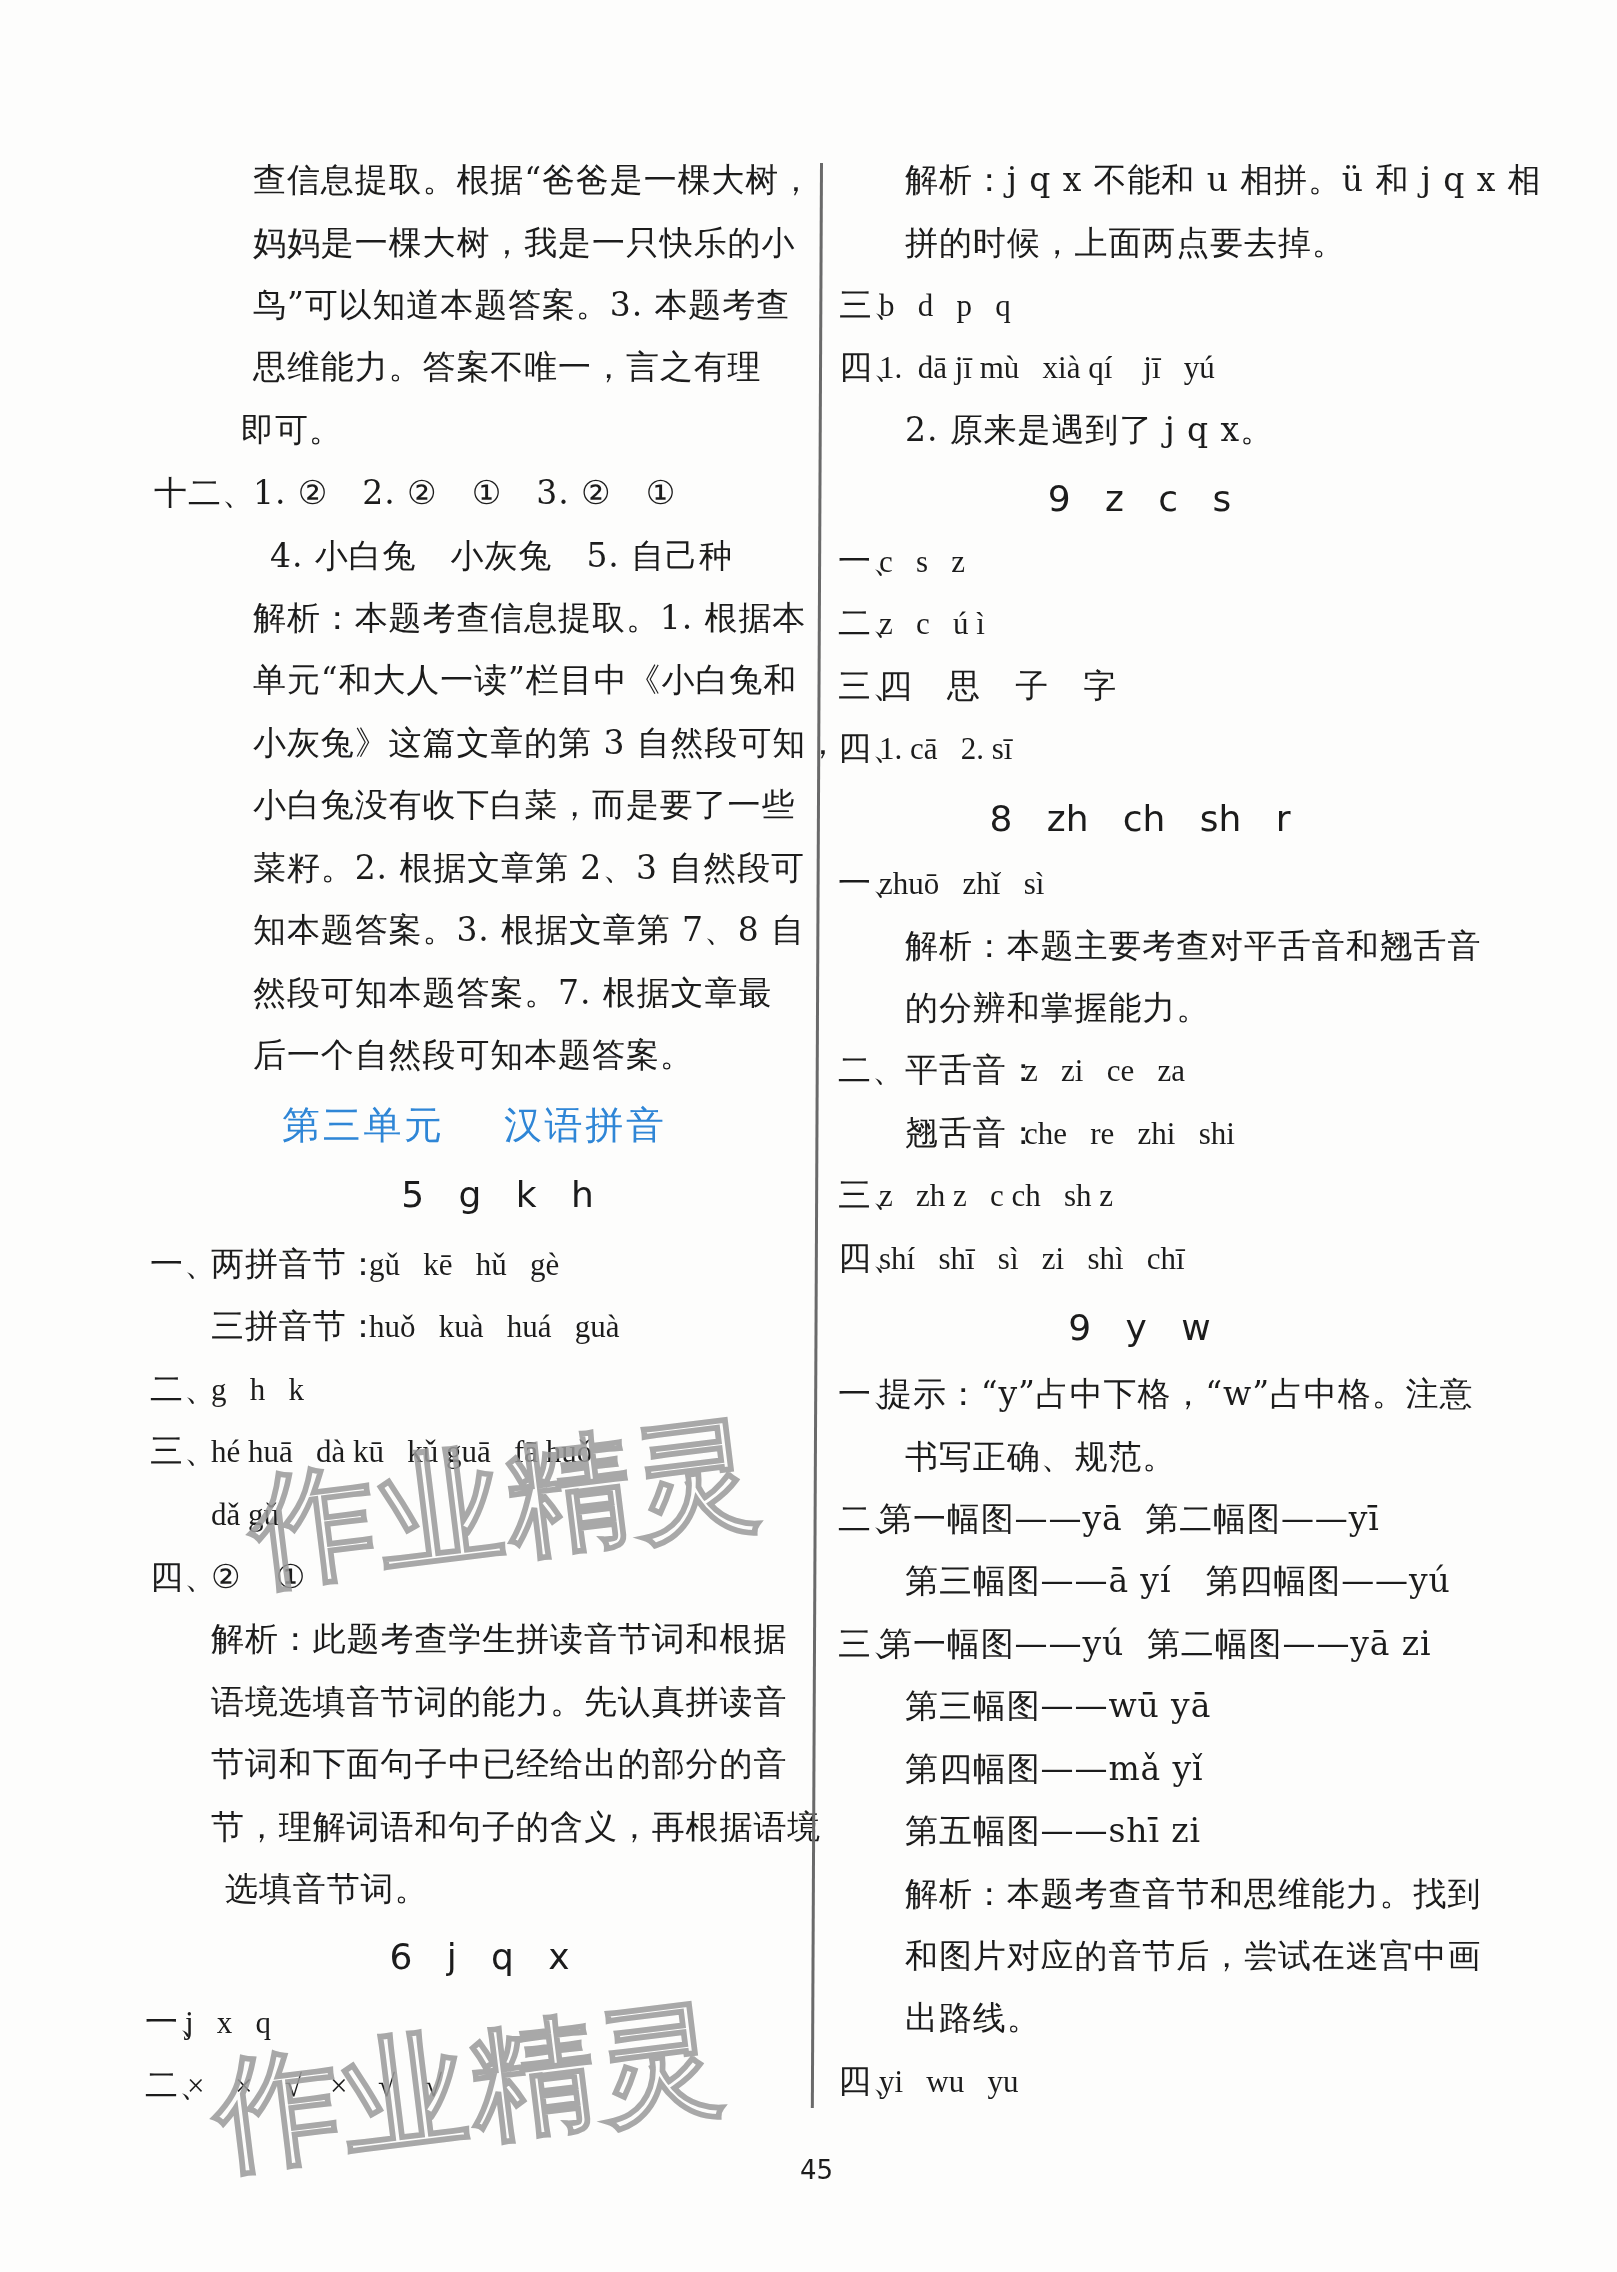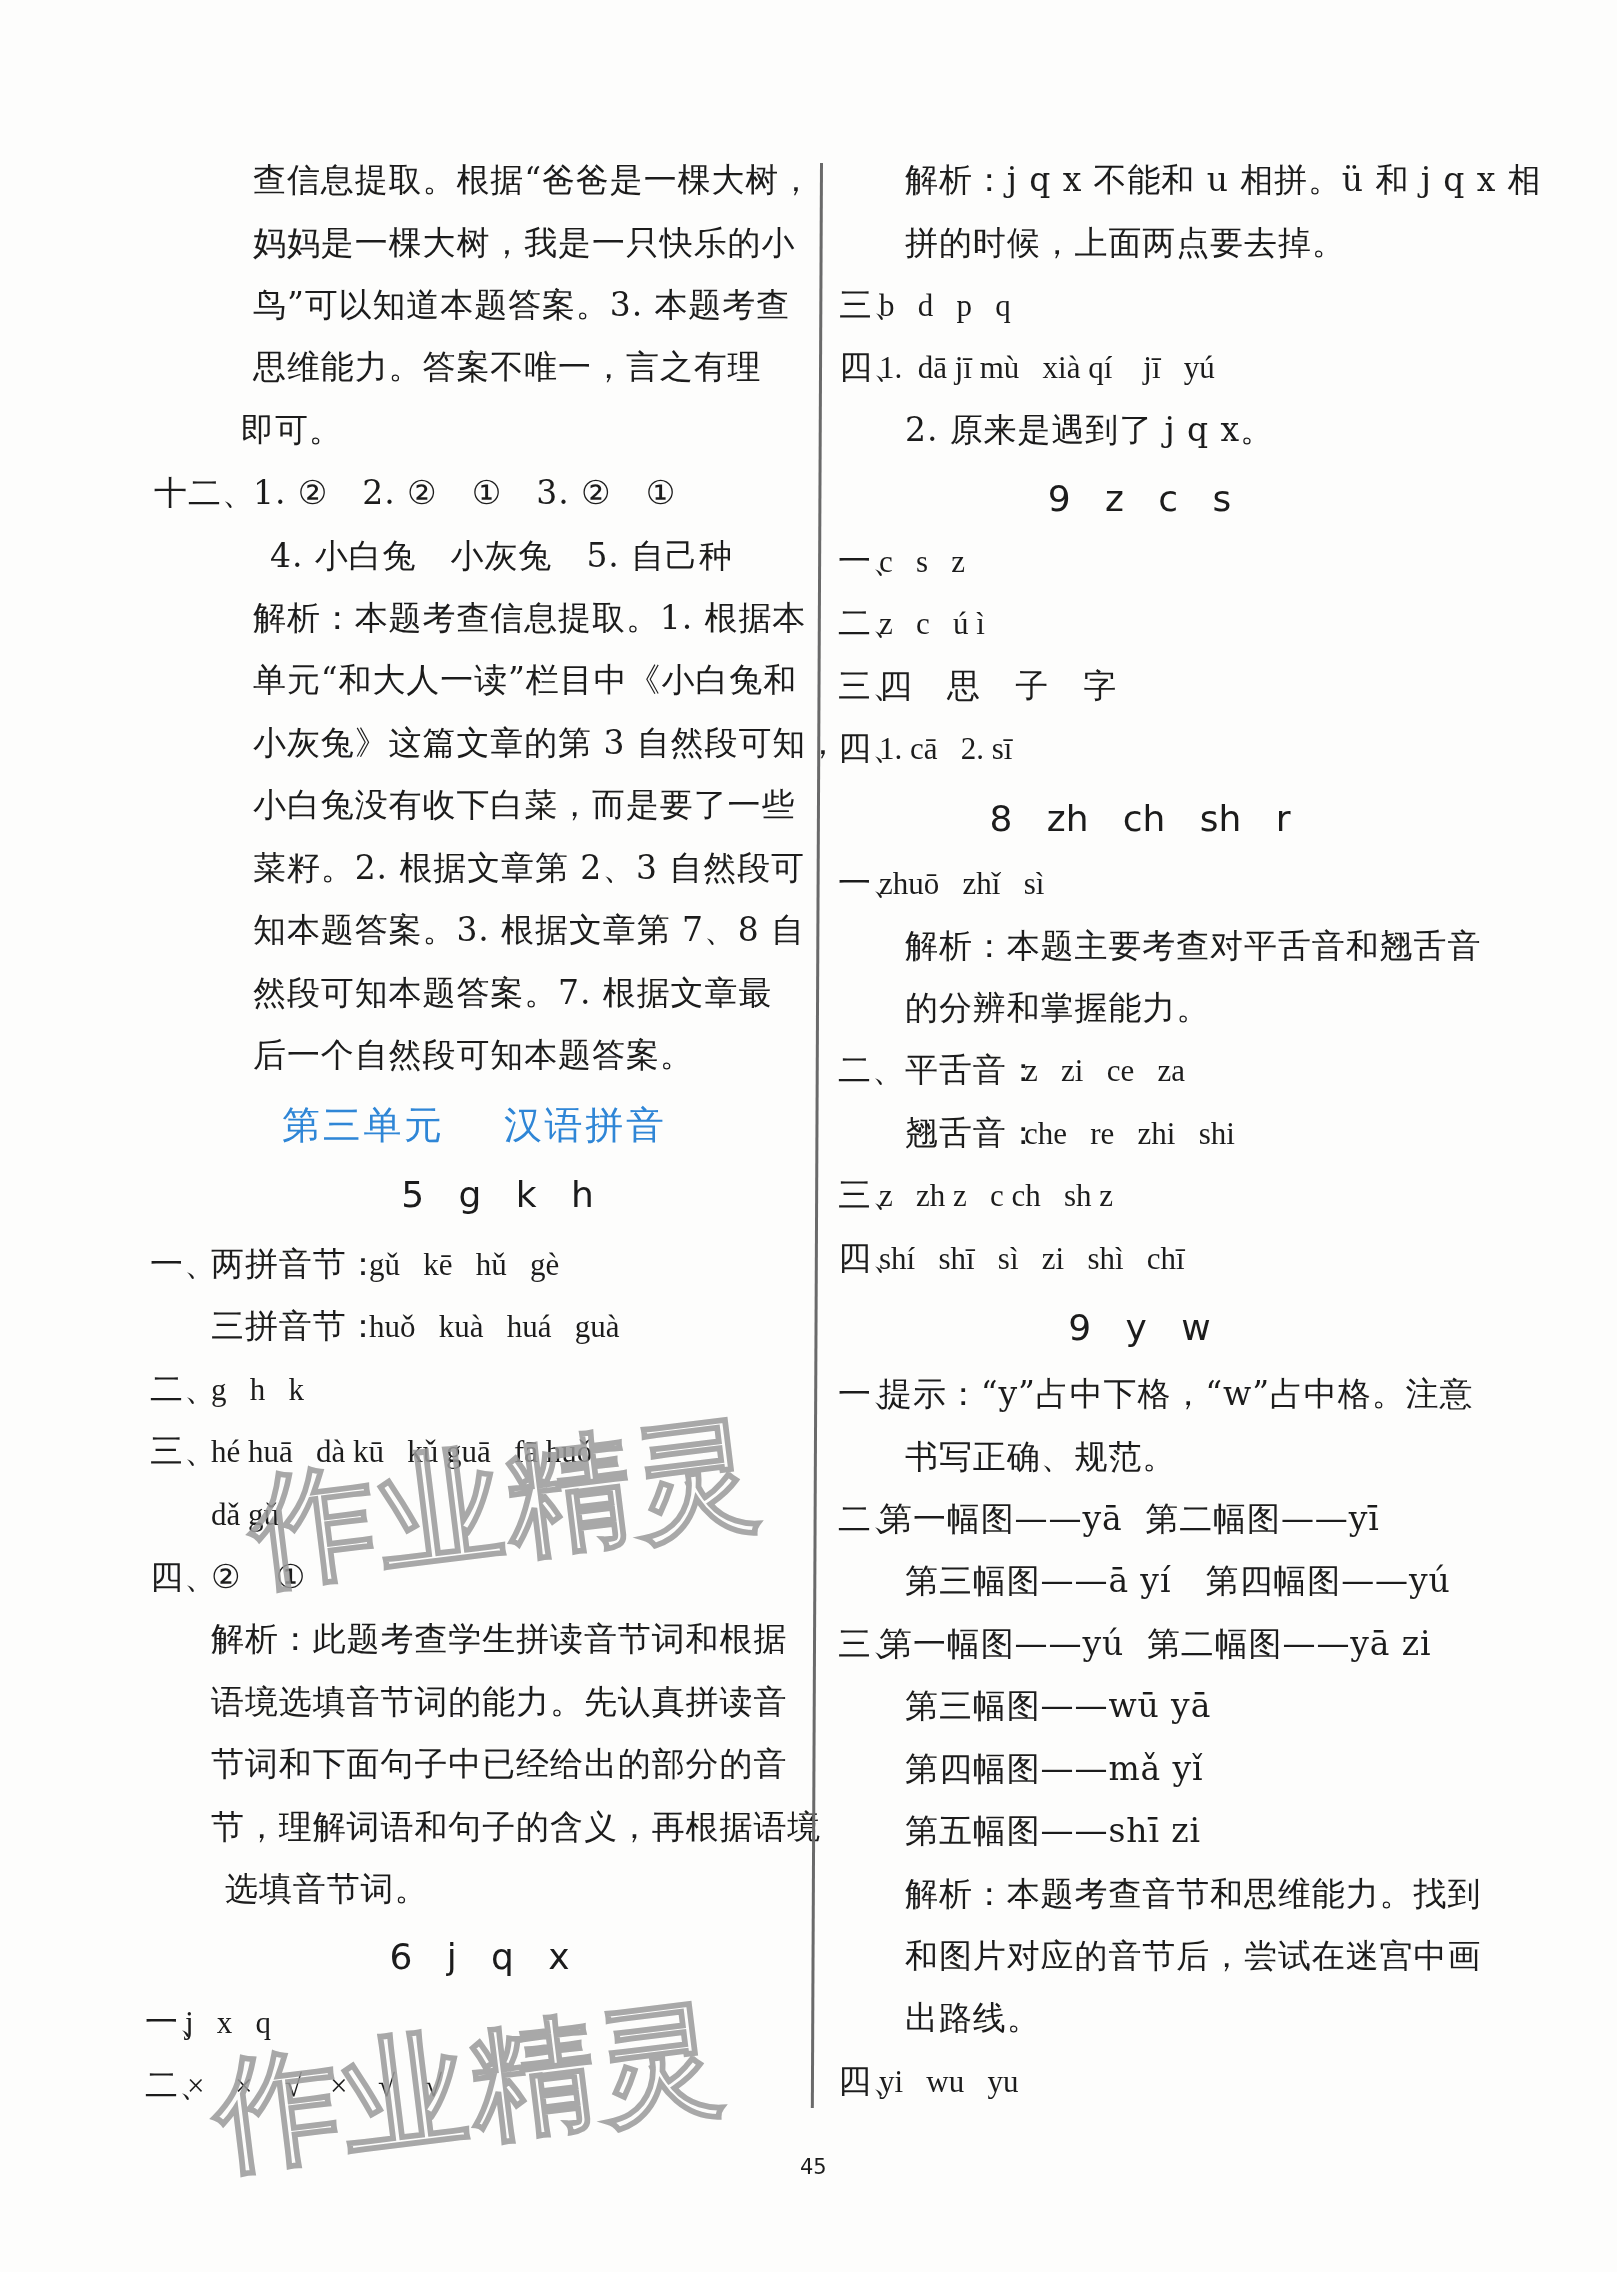--- a/index.html
+++ b/index.html
@@ -41,21 +41,21 @@
     left: 820px; top: 163px;
     width: 2.7px; height: 1945px;
     background: #6a6a6a;
     transform: rotate(0.27deg);
     transform-origin: top left;
   }
   .page-number {
     position: absolute;
     left: 800px; top: 2155px;
     font-family: "DejaVu Sans", "Liberation Sans", sans-serif;
-    font-size: 21px;
+    font-size: 26px;
   }
   .watermark {
     position: absolute;
     font-family: "DejaVu Sans", "Liberation Sans", sans-serif;
     font-weight: bold;
     font-size: 125px;
     color: transparent;
     -webkit-text-stroke: 1.8px #9a9a9a;
     letter-spacing: 3.6px;
     transform: rotate(-7deg);

